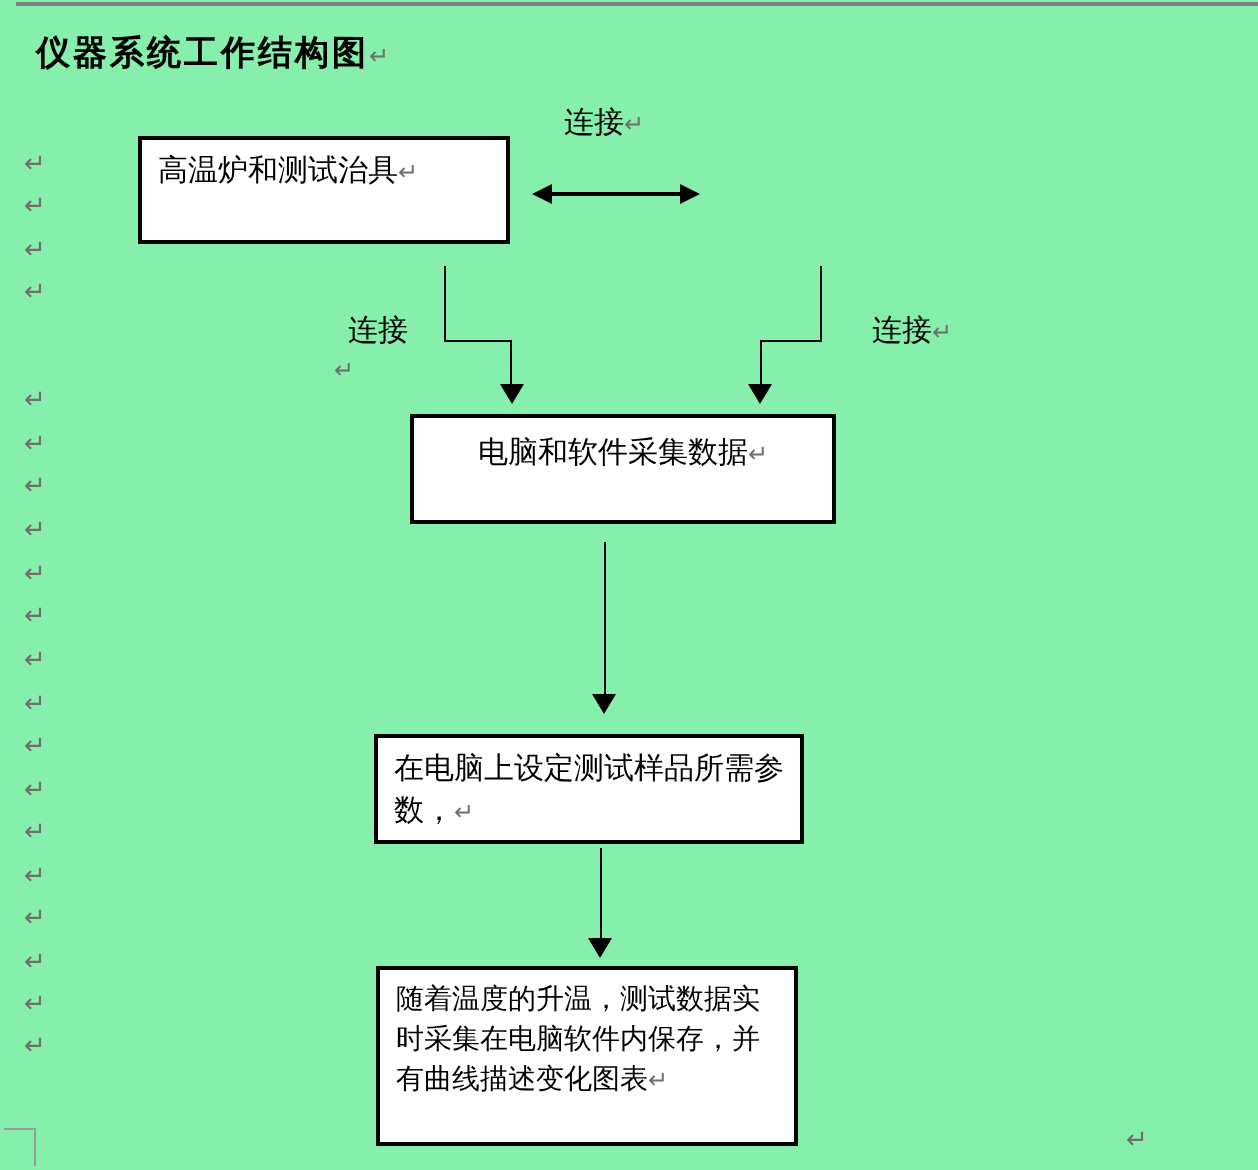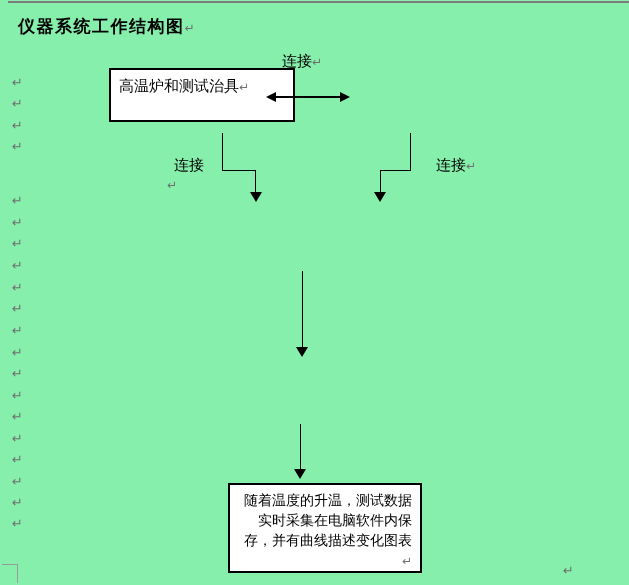--- a/index.html
+++ b/index.html
@@ -12,21 +12,21 @@
     position:absolute;left:18px;top:15px;font-size:17px;font-weight:bold;
     letter-spacing:1.5px;white-space:nowrap;
   }
   .pilcrow{
     font-family:"DejaVu Sans",sans-serif;color:#6f6f6f;font-size:12px;
     font-weight:normal;letter-spacing:0;line-height:1;
   }
   .margin-mark{position:absolute;left:12px;}
   .fc-box{
     position:absolute;border:2px solid #000;box-sizing:border-box;
-    font-size:15px;line-height:21px;padding:6px 8px;background:#fff;margin-left:40px;
+    font-size:15px;line-height:21px;padding:6px 8px;background:#fff;
   }
   .fc-line{position:absolute;background:#000;}
   .arrow-down{position:absolute;width:0;height:0;
     border-left:6px solid transparent;border-right:6px solid transparent;
     border-top:10px solid #000;}
   .arrow-left{position:absolute;width:0;height:0;
     border-top:5px solid transparent;border-bottom:5px solid transparent;
     border-right:10px solid #000;}
   .arrow-right{position:absolute;width:0;height:0;
     border-top:5px solid transparent;border-bottom:5px solid transparent;
@@ -94,29 +94,35 @@
 
   <div class="conn-label" style="left:174px;top:156px;">
     <span>连接</span>
   </div>
   <span class="pilcrow" style="position:absolute;left:167px;top:179px;">↵</span>
 
   <div class="conn-label" style="left:436px;top:156px;">
     <span>连接</span><span class="pilcrow">↵</span>
   </div>
 
+  <div class="fc-box" style="left:205px;top:207px;width:213px;height:55px;text-align:center;padding-top:8px;">
+    <span>电脑和软件采集数据</span><span class="pilcrow">↵</span>
+  </div>
 
   <div class="fc-line" style="left:302px;top:271px;width:1px;height:77px;"></div>
   <div class="arrow-down" style="left:296px;top:347px;"></div>
 
+  <div class="fc-box" style="left:187px;top:367px;width:215px;height:55px;">
+    <span>在电脑上设定测试样品所需参数，</span><span class="pilcrow">↵</span>
+  </div>
 
   <div class="fc-line" style="left:300px;top:424px;width:1px;height:46px;"></div>
   <div class="arrow-down" style="left:294px;top:469px;"></div>
 
-  <div class="fc-box" style="left:188px;top:483px;width:194px;height:90px;font-size:14px;line-height:20px;text-align:right;">
+  <div class="fc-box" style="left:188px;top:483px;width:211px;height:90px;font-size:14px;line-height:20px;">
     <span>随着温度的升温，测试数据实时采集在电脑软件内保存，并有曲线描述变化图表</span><span class="pilcrow">↵</span>
   </div>
 
   <div class="corner-mark-h"></div>
   <div class="corner-mark-v"></div>
 
   <span class="pilcrow" style="position:absolute;left:563px;top:564px;font-size:13px;">↵</span>
 
 </div>
 

